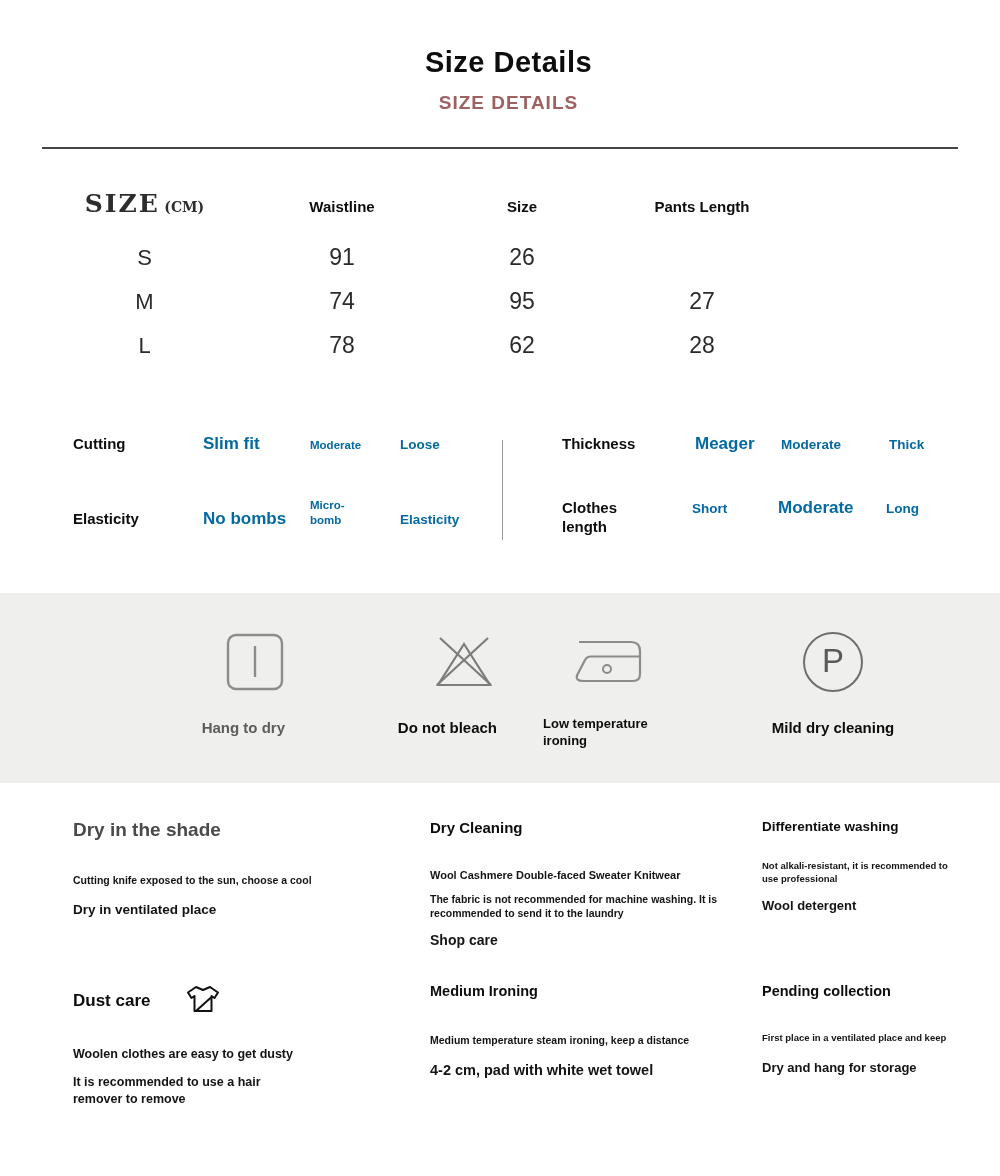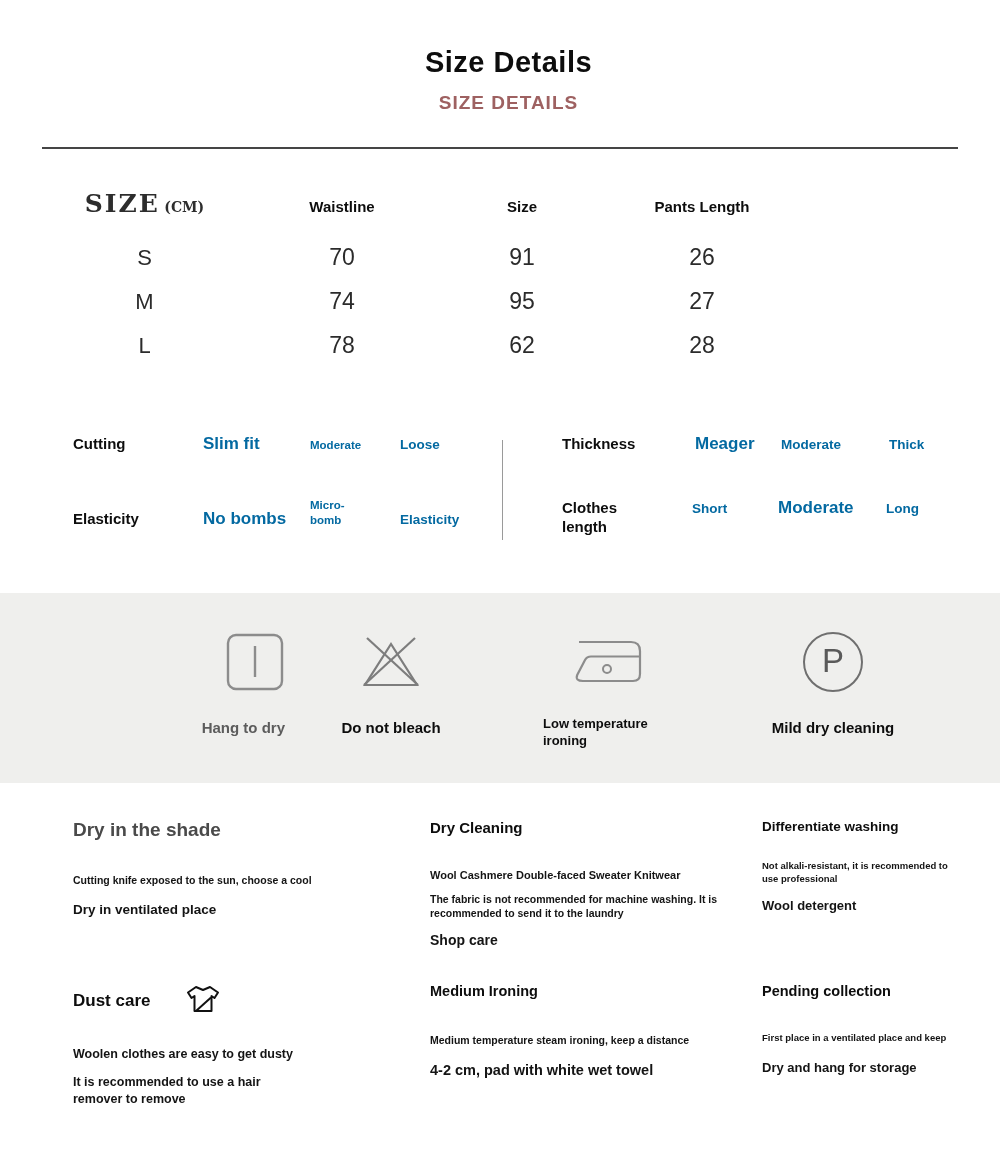--- a/index.html
+++ b/index.html
@@ -39,21 +39,21 @@
   .a-opt3 { flex: 1; }
   .opt { font-weight: 700; color: #0369a1; line-height: 1.2; }
   .opt.lg { font-size: 17px; }
   .opt.md { font-size: 13.5px; }
   .opt.sm { font-size: 11.5px; }
   .a-opt2 .wrapcell { display: inline-block; max-width: 52px; line-height: 1.25; }
 
   
   .band { margin-top: 56px; height: 190px; background: #efefed; display: flex; padding: 0 55px; }
   .band-item { display: flex; flex-direction: column; align-items: center; padding-top: 37px; }
-  .bi-1 { width: 230px; align-items: flex-end; } .bi-2 { width: 212px; } .bi-3 { width: 224px; } .bi-4 { flex: 1; }
+  .bi-1 { width: 230px; align-items: flex-end; } .bi-2 { width: 212px; align-items: flex-end; } .bi-3 { width: 224px; } .bi-4 { flex: 1; }
   .band-icon-box { height: 64px; display: flex; align-items: center; justify-content: center; }
   .band-label { margin-top: 25px; font-size: 15px; font-weight: 700; color: #0d0d0d; text-align: center; }
   .band-label.muted { color: #5c5c5c; }
   .band-label.small-left { font-size: 13px; line-height: 1.35; text-align: left; width: 132px; margin-top: 21px; }
   .p-circle { width: 60px; height: 60px; border: 2.5px solid #6f6f6f; border-radius: 50%; display: flex; align-items: center; justify-content: center; }
   .p-circle span { font-size: 33px; font-weight: 400; color: #5a5a5a; line-height: 1; padding-bottom: 3px; }
 
   
   .notes { margin-top: 36px; padding: 0 30px 0 73px; display: grid; grid-template-columns: 357px 330px 1fr; grid-auto-rows: minmax(164px, auto); }
   .note h3 { font-weight: 700; color: #0d0d0d; }
@@ -96,21 +96,20 @@
       <span class="size-word">SIZE</span>
       <span class="size-unit">(CM)</span>
     </div>
     <div class="st-cell col-head">Waistline</div>
     <div class="st-cell col-head">Size</div>
     <div class="st-cell col-head">Pants Length</div>
   </div>
   <div class="st-body">
     <div class="st-row">
       <div class="st-cell size-letter">S</div>
-      <div class="st-cell size-val">70</div>
       <div class="st-cell size-val">91</div>
       <div class="st-cell size-val">26</div>
     </div>
     <div class="st-row">
       <div class="st-cell size-letter">M</div>
       <div class="st-cell size-val">74</div>
       <div class="st-cell size-val">95</div>
       <div class="st-cell size-val">27</div>
     </div>
     <div class="st-row">

